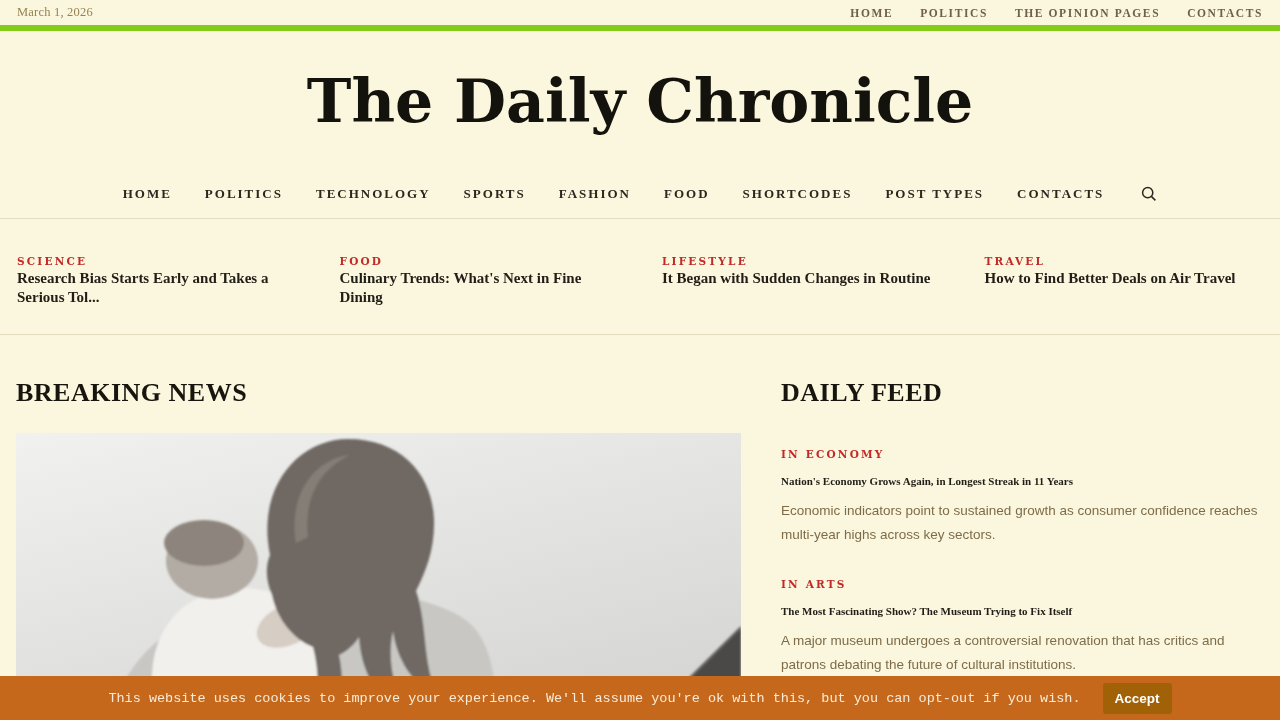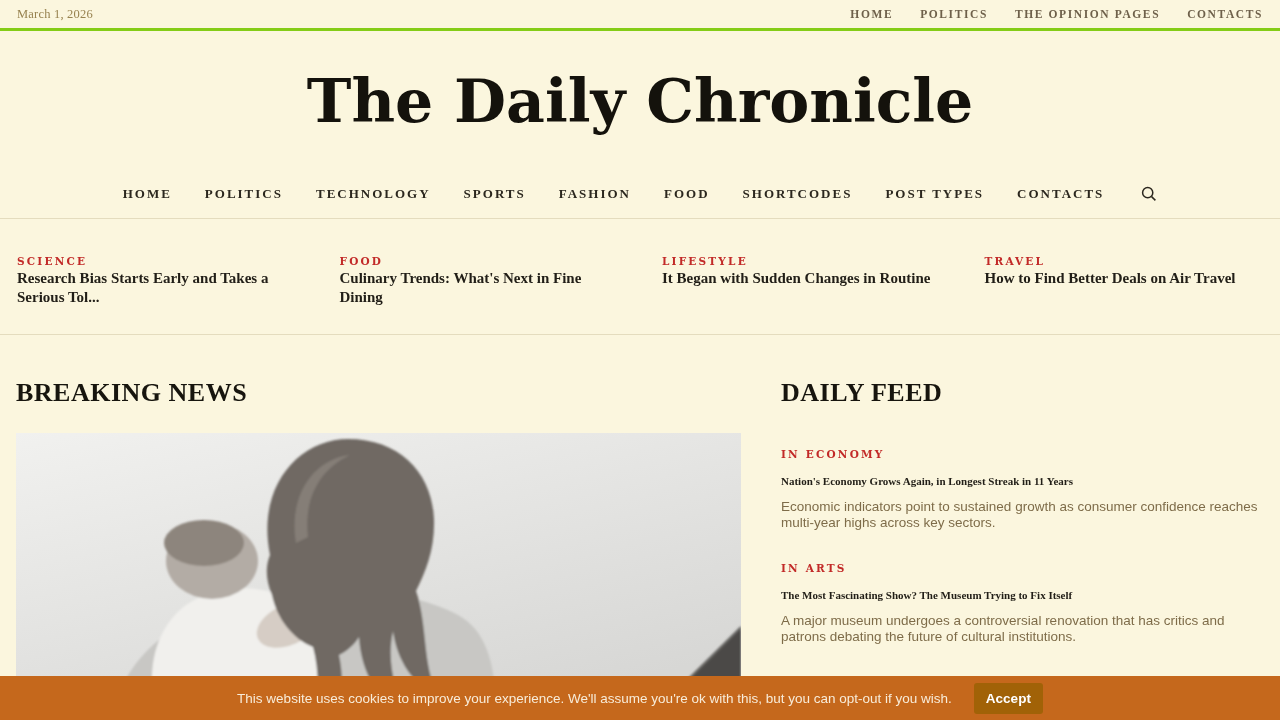--- a/index.html
+++ b/index.html
@@ -10,21 +10,21 @@
     color: #221f18;
     position: relative;
   }
   a { text-decoration: none; color: inherit; cursor: pointer; }
 
   
   .topbar {
     height: 31px;
     display: flex; align-items: center; justify-content: space-between;
     padding: 0 17px;
-    border-bottom: 3px solid #84cc16;
+    border-bottom: 6px solid #84cc16;
   }
   .topbar .date {
     font-size: 12.5px; color: #97824f; letter-spacing: .2px;
   }
   .topnav { display: flex; gap: 27px; }
   .topnav a {
     font-size: 11.5px; font-weight: bold; letter-spacing: 1.6px;
     color: #6e604a; text-transform: uppercase;
   }
 
@@ -89,33 +89,33 @@
   
   .feed { margin-top: 36px; }
   .feed-item + .feed-item { margin-top: 27px; }
   .feed-item .title {
     display: block; margin: 9px 0 7px 0;
     font-size: 11px; font-weight: bold; line-height: 21px;
     color: #211e17;
   }
   .feed-item .excerpt {
     font-family: "Liberation Sans", sans-serif;
-    font-size: 13.5px; line-height: 16px;
+    font-size: 13.5px; line-height: 24px;
     color: #7e6c49;
   }
 
   
   .cookiebar {
     position: fixed; left: 0; bottom: 0; width: 1280px; height: 44px;
     background: #c5681c;
     display: flex; align-items: center; justify-content: center; gap: 22px;
     z-index: 10;
   }
   .cookiebar .msg {
-    font-family: Liberation Sans, sans-serif;
+    font-family: Liberation Mono, monospace;
     font-size: 13.5px; color: #f8ecd9;
   }
   .cookiebar button {
     font-family: "Liberation Sans", sans-serif;
     font-size: 13.5px; font-weight: bold; color: #ffffff;
     background: #a16207; border: none; border-radius: 3px;
     padding: 8px 12px; cursor: pointer;
   }
 </style>
 </head>

